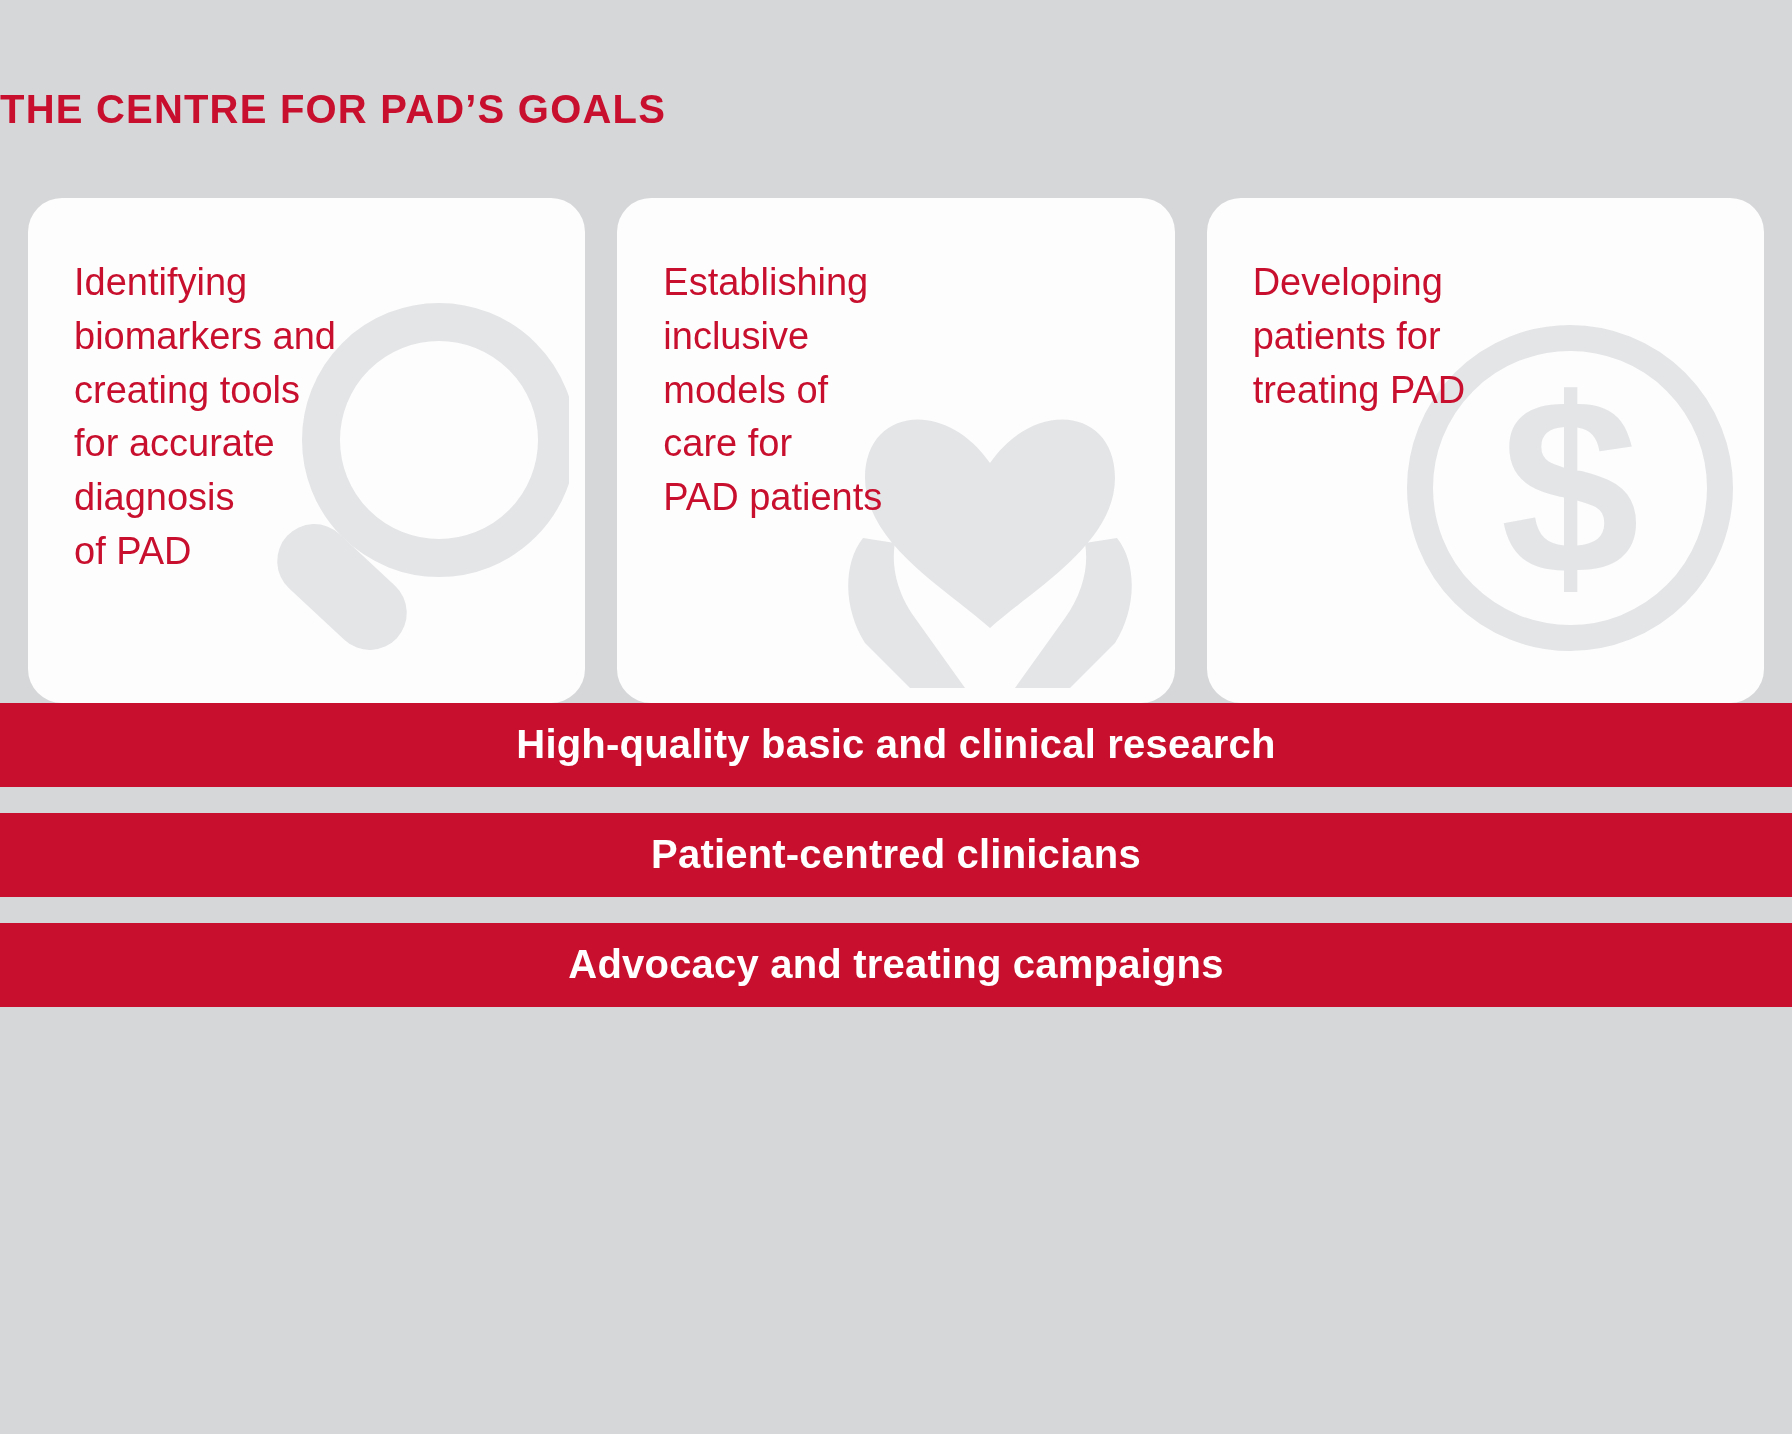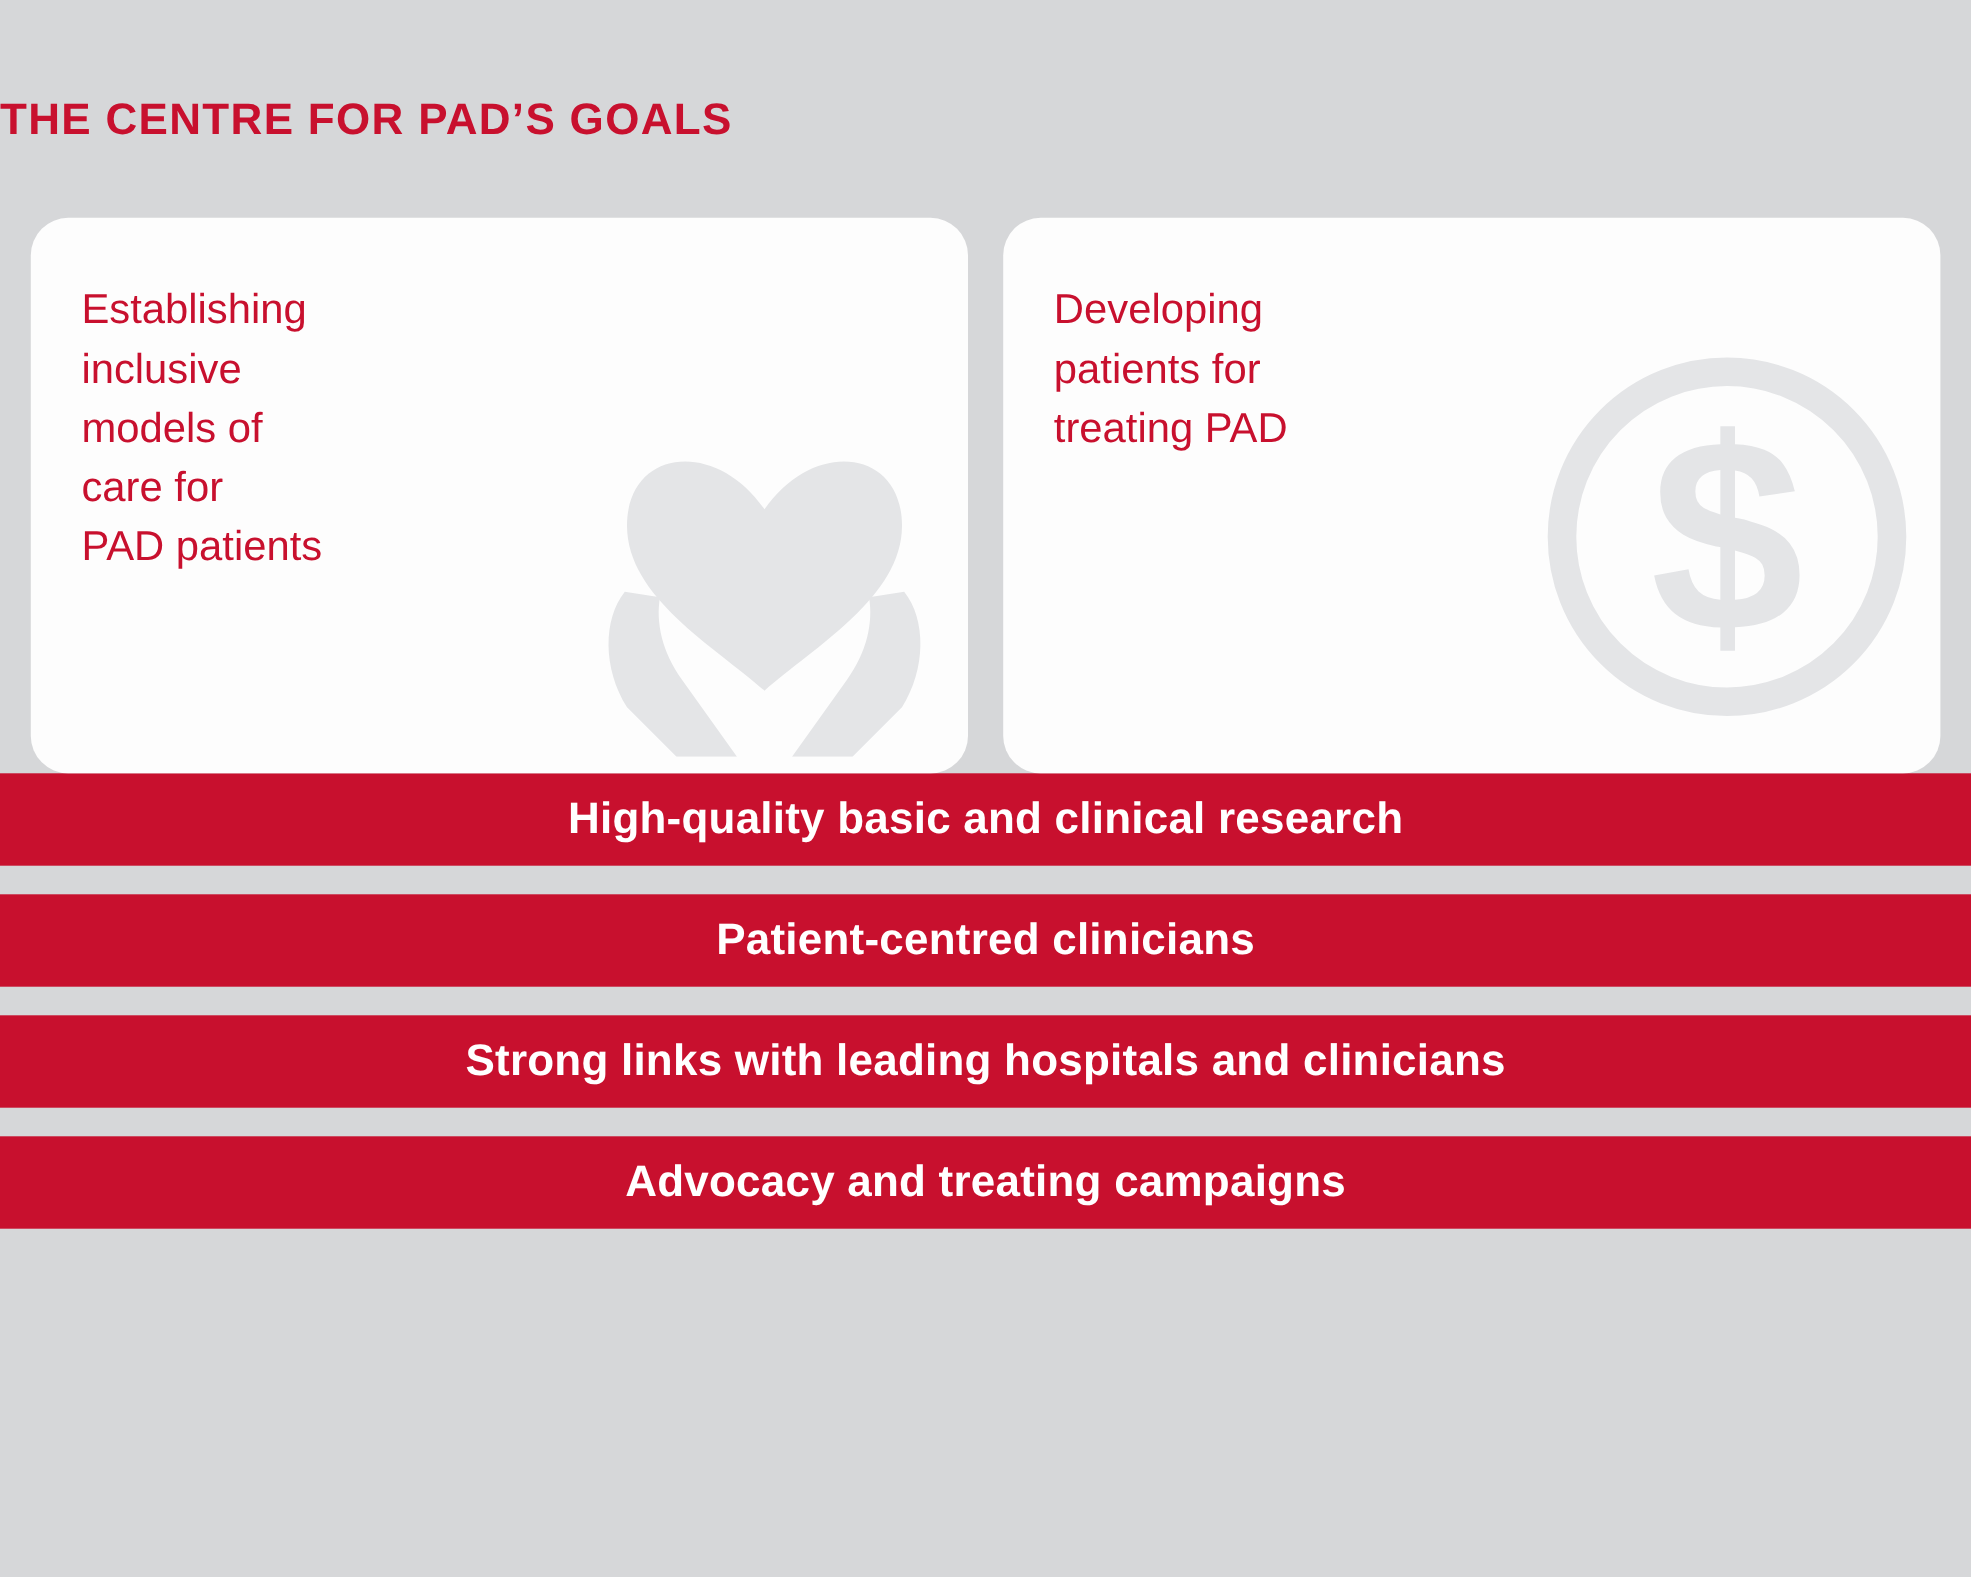--- a/index.html
+++ b/index.html
@@ -122,20 +122,34 @@
 </style>
 </head>
 <body>
 
 <div class="page">
 
   <h1 class="main-title">THE CENTRE FOR PAD’S GOALS</h1>
 
   <div class="cards-row">
 
+    <div class="goal-card">
+      <svg class="card-bg-icon icon-magnifier" viewBox="0 0 330 400">
+        <g fill="#e4e5e7">
+          <circle cx="200" cy="145" r="118" fill="none" stroke="#e4e5e7" stroke-width="38"></circle>
+          <rect x="28" y="255" width="150" height="74" rx="37" transform="rotate(43 103 292)"></rect>
+        </g>
+      </svg>
+      <div class="card-text">Identifying
+biomarkers and
+creating tools
+for accurate
+diagnosis
+of PAD</div>
+    </div>
 
     <div class="goal-card">
       <svg class="card-bg-icon icon-heart-hands" viewBox="0 0 330 400">
         <g fill="#e4e5e7">
           <path d="M165 175 C 120 110, 40 120, 40 190 C 40 255, 120 300, 165 340 C 210 300, 290 255, 290 190 C 290 120, 210 110, 165 175 Z"></path>
           <path d="M38 250 C 18 275, 18 320, 40 355 L 85 400 L 140 400 L 90 330 C 72 305, 66 278, 70 255 Z"></path>
           <path d="M292 250 C 312 275, 312 320, 290 355 L 245 400 L 190 400 L 240 330 C 258 305, 264 278, 260 255 Z"></path>
         </g>
       </svg>
       <div class="card-text">Establishing
@@ -163,22 +177,19 @@
 
 
   <div class="bars">
     <div class="bar">
       <span>High-quality basic and clinical research</span>
     </div>
     <div class="bar">
       <span>Patient-centred clinicians</span>
     </div>
     <div class="bar">
-      <span>Strong links with leading hospitals and clinicians</span>
-    </div>
-    <div class="bar">
       <span>Advocacy and treating campaigns</span>
     </div>
   </div>
 
   <div class="bottom-strip"></div>
 
 </div>
 
 </body></html>

